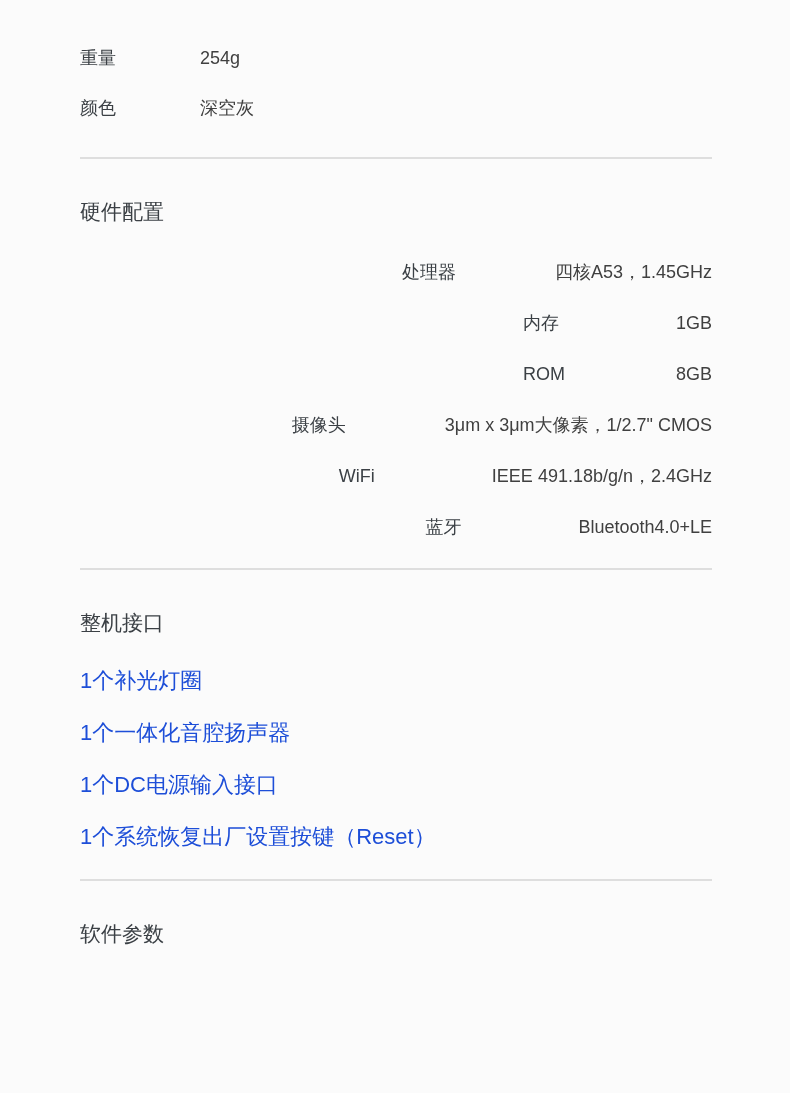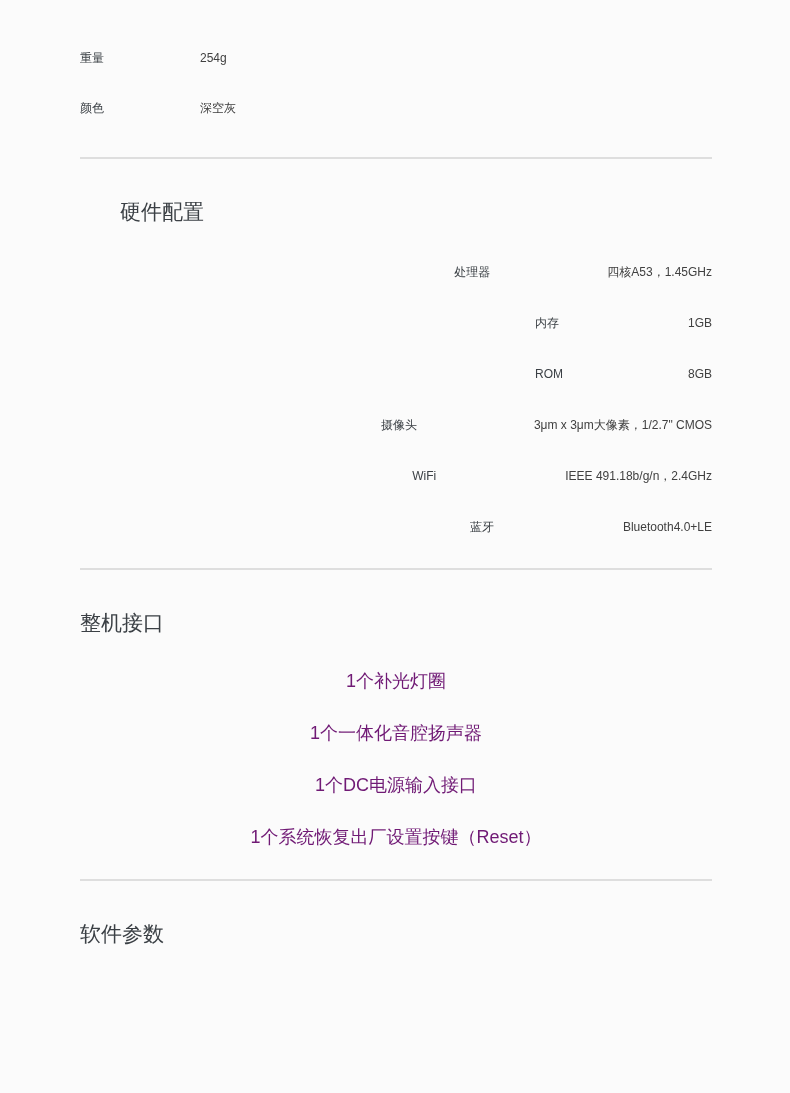--- a/index.html
+++ b/index.html
@@ -15,21 +15,21 @@
   }
   .page {
     box-sizing: border-box;
     width: 790px;
     height: 1093px;
     padding: 48px 78px 0 80px;
   }
   .spec-row {
     display: flex;
     align-items: flex-start;
-    font-size: 12px;
+    font-size: 18px;
     line-height: 20px;
     margin-bottom: 30px;
   }
   .spec-row .lbl {
     flex: 0 0 auto;
     color: #3b4045;
   }
   .top-table .lbl { width: 120px; }
   .hw-table .lbl { width: 153px; }
   .spec-row .val {
@@ -43,30 +43,29 @@
   }
   .divider-1 { margin: 39px 0 0 0; }
   .divider-2 { margin: 4px 0 0 0; }
   .divider-3 { margin: 12px 0 0 0; }
   .section-heading {
     font-size: 21px;
     line-height: 24px;
     color: #3b4045;
     margin-top: 41px;
   }
-  .heading-gap-rows { margin-bottom: 38px; margin-left: 40px; }
+  .heading-gap-rows { margin-bottom: 38px; }
   .port-list {
     margin-top: 36px;
   }
   .port-item {
-    font-size: 18px;
+    font-size: 22px;
     line-height: 20px;
-    color: #701a75;
+    color: #1d4ed8;
     margin-bottom: 32px;
-    text-align: center;
   }
 </style>
 </head>
 <body>
 
 <div class="page">
 
   <div class="top-table">
     <div class="spec-row">
       <span class="lbl">重量</span>

